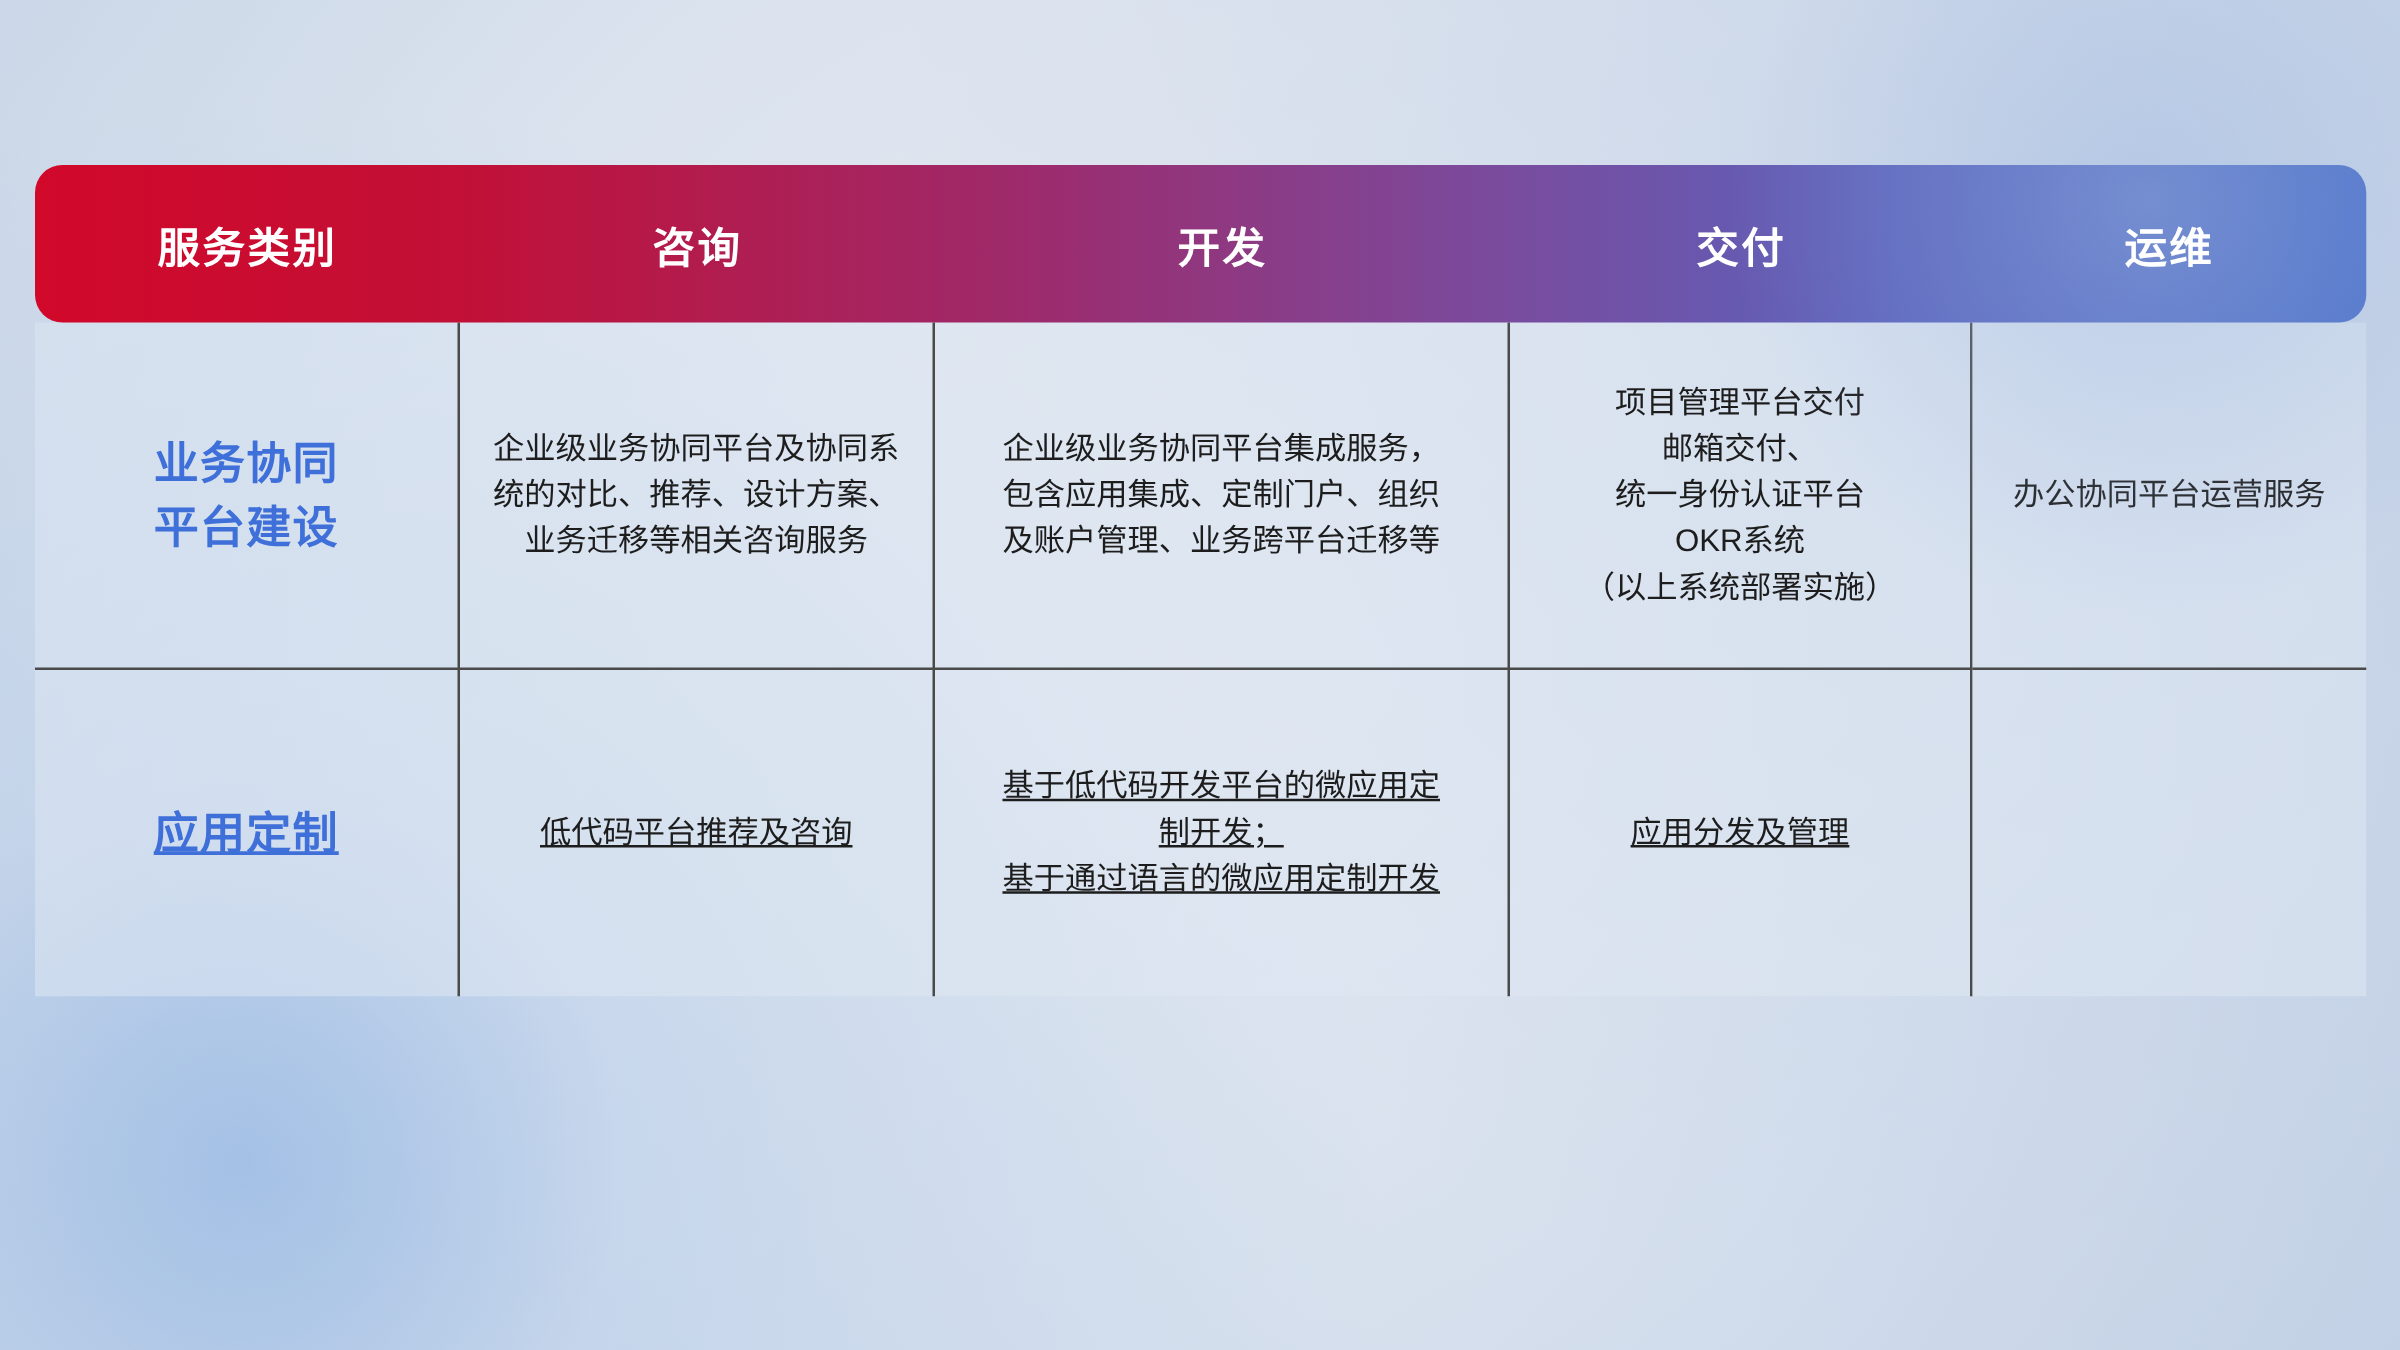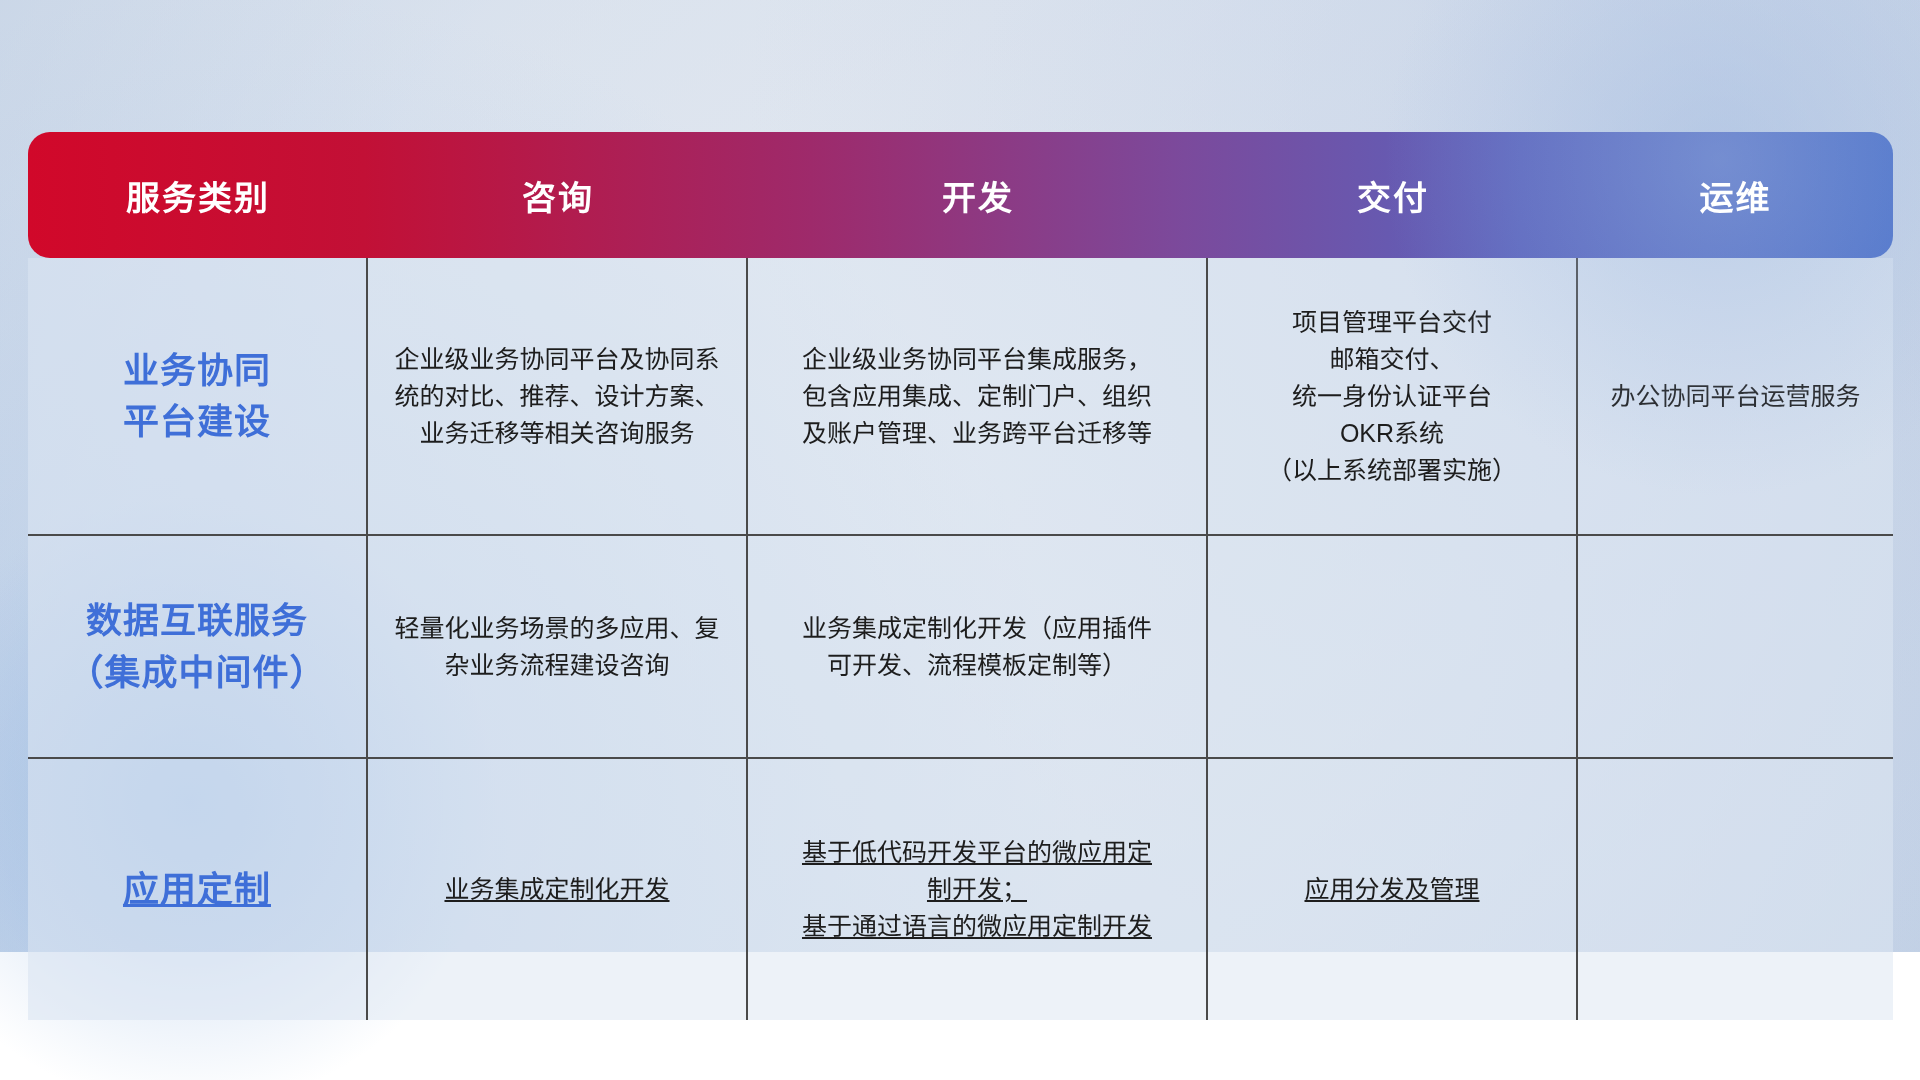--- a/index.html
+++ b/index.html
@@ -7,21 +7,21 @@
     padding: 0;
     width: 1920px;
     height: 1080px;
     overflow: hidden;
     font-family: "Liberation Sans", "DejaVu Sans", sans-serif;
   }
 
   #page {
     position: relative;
     width: 1920px;
-    height: 952px;
+    height: 1080px;
     background:
       radial-gradient(circle at 12% 88%, rgba(168,196,232,0.55) 0%, rgba(168,196,232,0) 45%),
       radial-gradient(circle at 88% 12%, rgba(192,206,230,0.55) 0%, rgba(192,206,230,0) 50%),
       radial-gradient(circle at 50% 50%, rgba(226,232,240,0.8) 0%, rgba(205,216,232,0.4) 60%, rgba(186,202,224,0.55) 100%),
       linear-gradient(135deg, #dfe7f1 0%, #e6ebf2 35%, #dbe4f0 65%, #ccd9ec 100%);
   }
 
   
   #page::before {
     content: "";
@@ -182,46 +182,26 @@
             <span class="cell-text">项目管理平台交付
 邮箱交付、
 统一身份认证平台
 OKR系统
 （以上系统部署实施）</span>
           </td>
           <td>
             <span class="cell-text">办公协同平台运营服务</span>
           </td>
         </tr>
-        <tr class="row r2">
-          <td class="cat-cell">
-            <span class="cell-text">数据互联服务
-（集成中间件）</span>
-          </td>
-          <td>
-            <span class="cell-text">轻量化业务场景的多应用、复
-杂业务流程建设咨询</span>
-          </td>
-          <td>
-            <span class="cell-text">业务集成定制化开发（应用插件
-可开发、流程模板定制等）</span>
-          </td>
-          <td>
-            <span class="cell-text"></span>
-          </td>
-          <td>
-            <span class="cell-text"></span>
-          </td>
-        </tr>
         <tr class="row r3">
           <td class="cat-cell">
             <span class="cell-text">应用定制</span>
           </td>
           <td>
-            <span class="cell-text">业务集成定制化开发</span>
+            <span class="cell-text">低代码平台推荐及咨询</span>
           </td>
           <td>
             <span class="cell-text">基于低代码开发平台的微应用定
 制开发；
 基于通过语言的微应用定制开发</span>
           </td>
           <td>
             <span class="cell-text">应用分发及管理</span>
           </td>
           <td>

